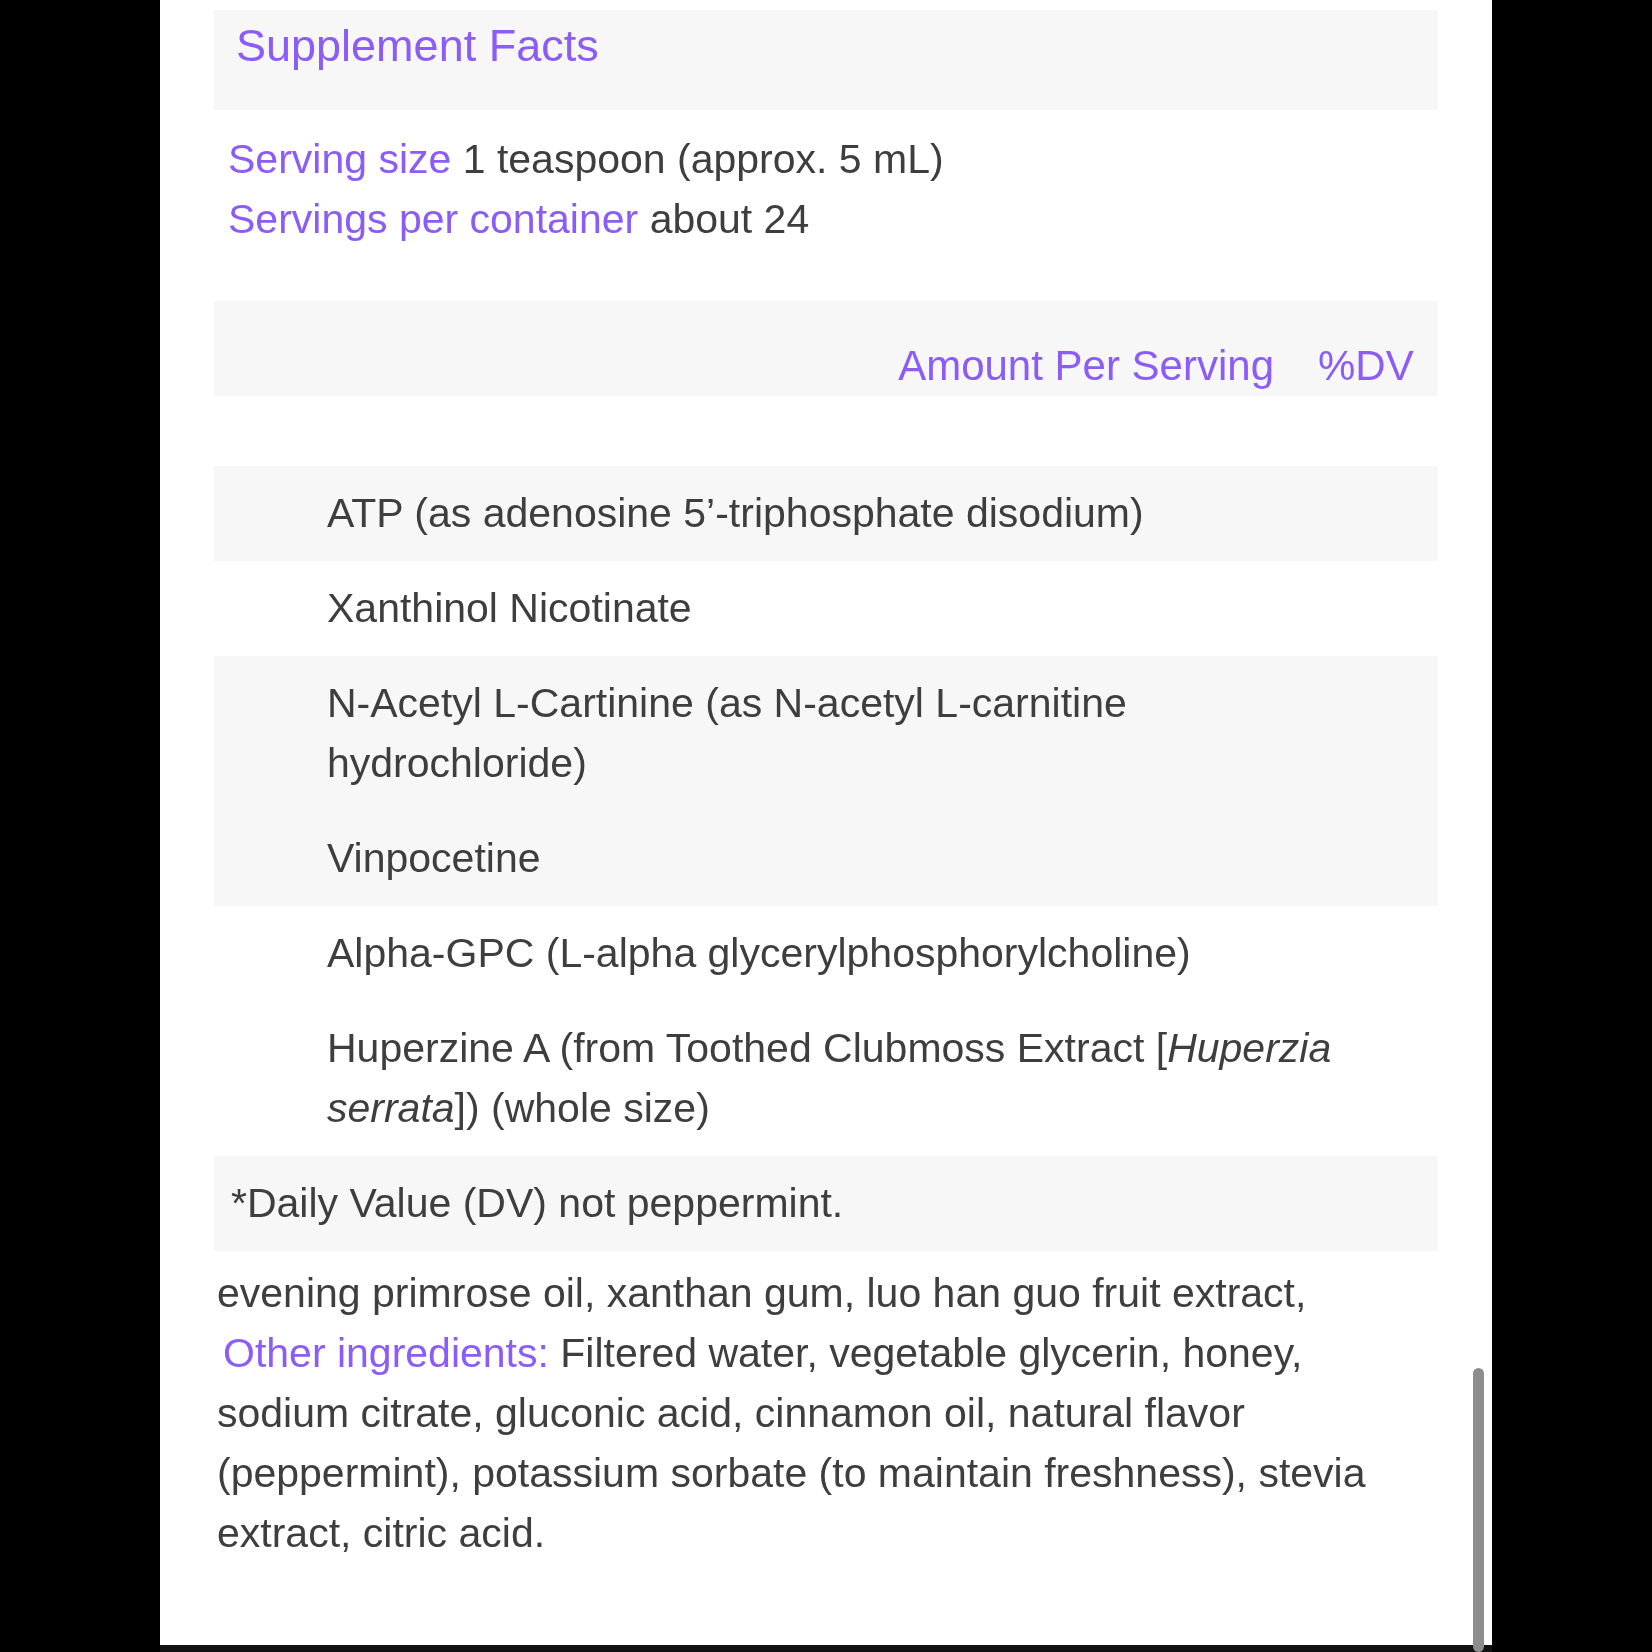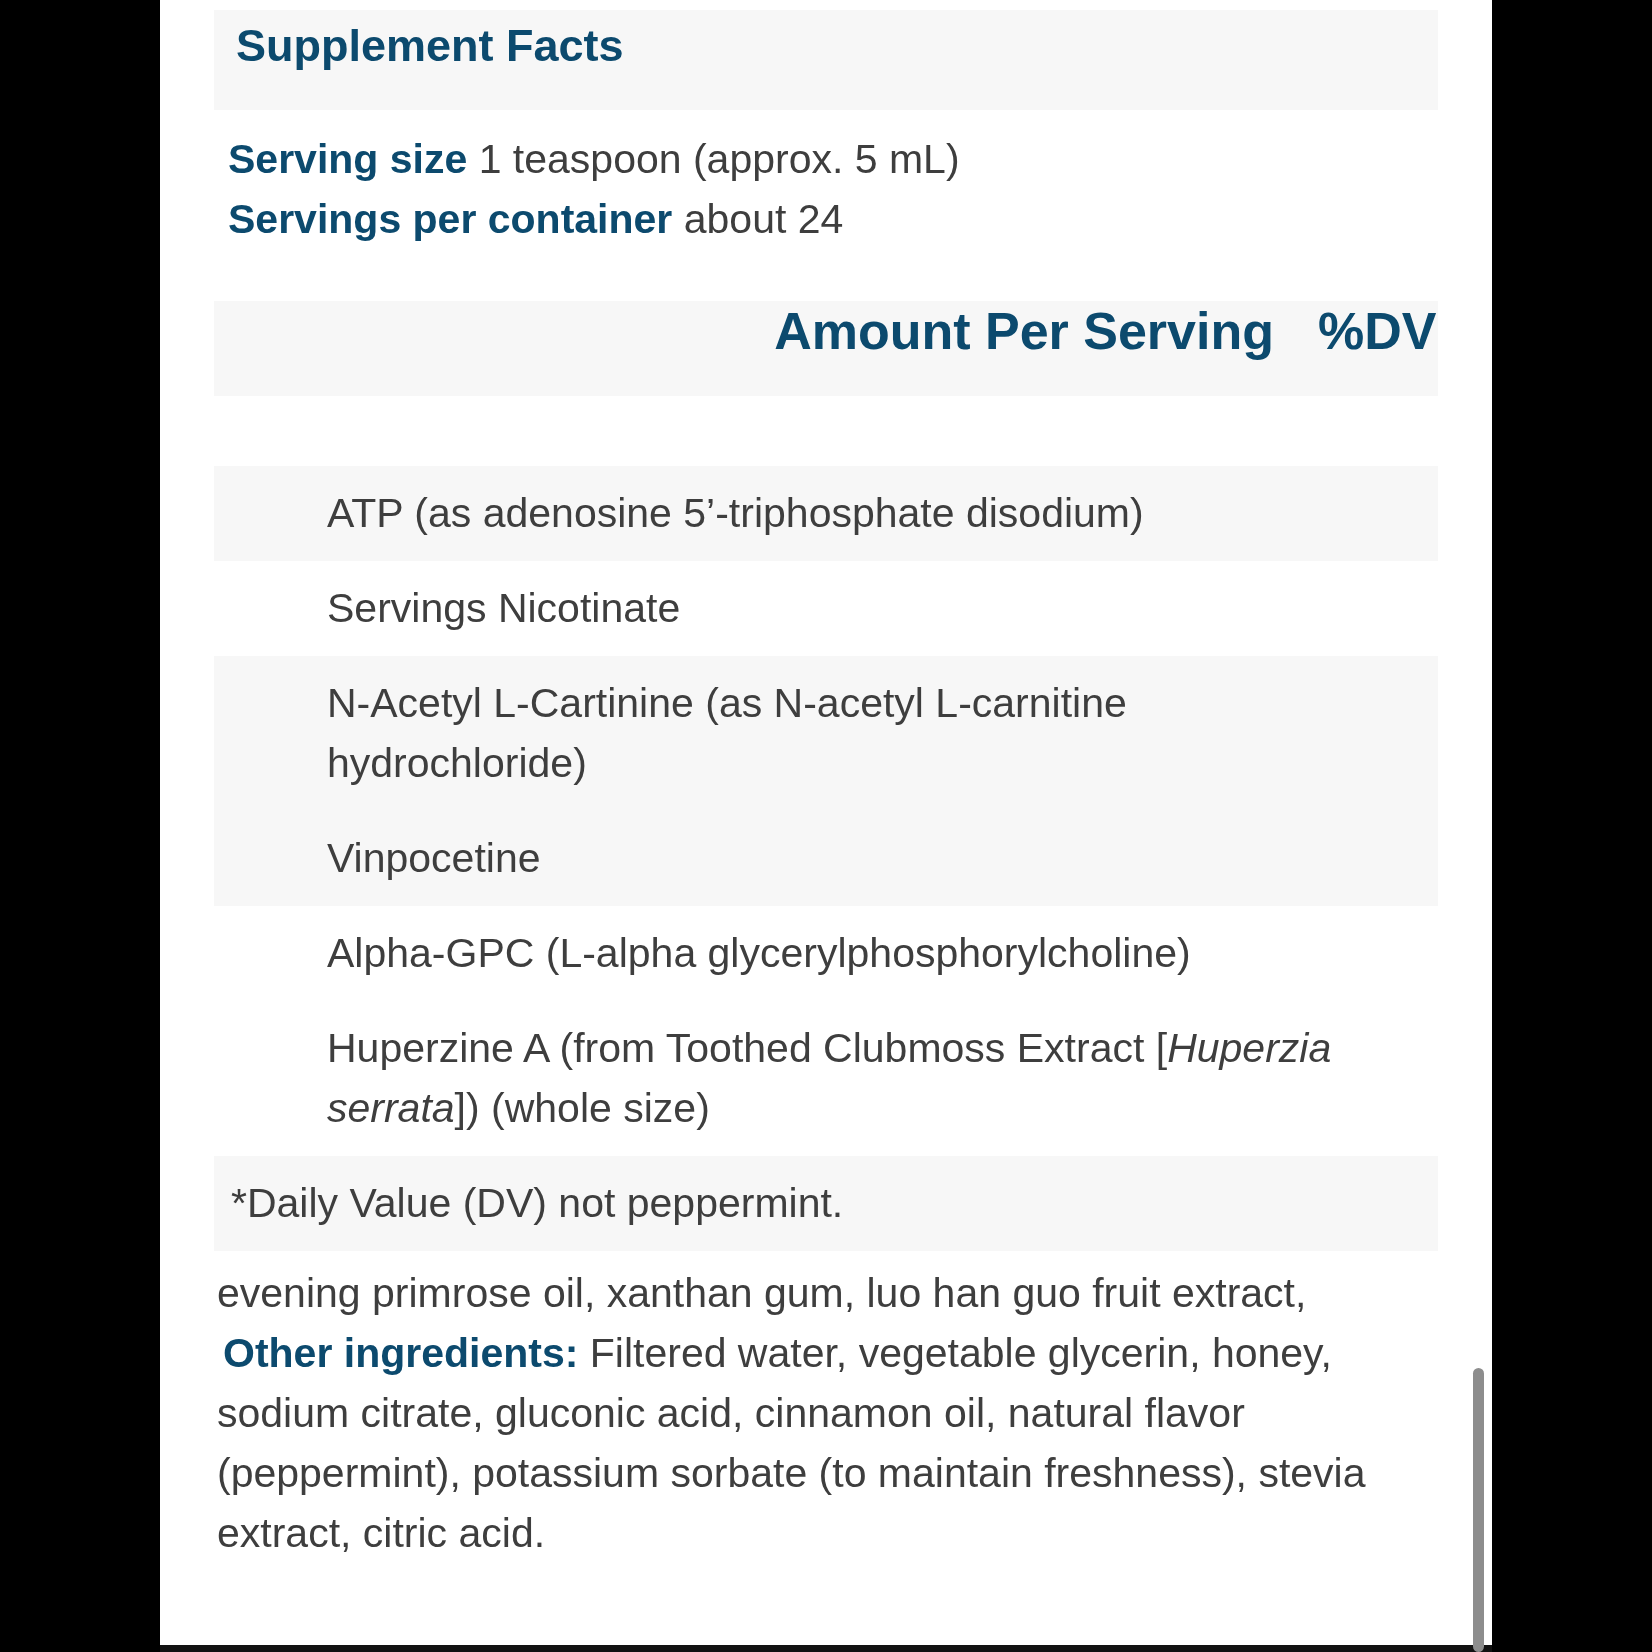--- a/index.html
+++ b/index.html
@@ -15,42 +15,42 @@
   }
   .panel {
     position: absolute;
     left: 160px; top: 0;
     width: 1332px; height: 1652px;
     background: #ffffff;
     overflow: hidden;
   }
   .content { padding: 0 54px; }
   .stripe { background: #f7f7f7; }
-  .b { font-weight: bold; color: #0c4a6e; }
+  .b { font-weight: normal; color: #8b5cf6; }
   .it { font-style: italic; text-align: right; }
 
   .header-box {
     margin-top: 10px;
     height: 100px;
     box-sizing: border-box;
     padding: 8px 0 0 22px;
     font-size: 45px;
     line-height: 56px;
   }
 
   .serving { margin-top: 19px; padding-left: 14px; }
 
   .col-header {
     margin-top: 52px;
     height: 95px;
     display: flex;
-    align-items: flex-start;
+    align-items: flex-end;
     justify-content: flex-end;
     padding-right: 28px;
-    font-size: 52px;
+    font-size: 42px;
   }
   .amount-cell { margin-right: 44px; text-align: right; }
   .dv-cell { width: 92px; text-align: right; }
   .dv-cell.star { text-align: left; position: relative; top: 16px; }
 
   .blend-row {
     display: flex;
     padding: 30px 28px 0 17px;
   }
   .blend-label { flex: 1; }
@@ -96,21 +96,21 @@
       <span class="b amount-cell">Amount Per Serving</span>
       <span class="b dv-cell">%DV</span>
     </div>
 
 
     <div class="ing-list">
       <div class="row-ing stripe">
         <span>ATP (as adenosine 5’-triphosphate disodium)</span>
       </div>
       <div class="row-ing">
-        <span>Servings Nicotinate</span>
+        <span>Xanthinol Nicotinate</span>
       </div>
       <div class="row-ing stripe">
         <div>N-Acetyl L-Cartinine (as N-acetyl L-carnitine</div>
         <div>hydrochloride)</div>
       </div>
       <div class="row-ing stripe">
         <span>Vinpocetine</span>
       </div>
       <div class="row-ing">
         <span>Alpha-GPC (L-alpha glycerylphosphorylcholine)</span>

